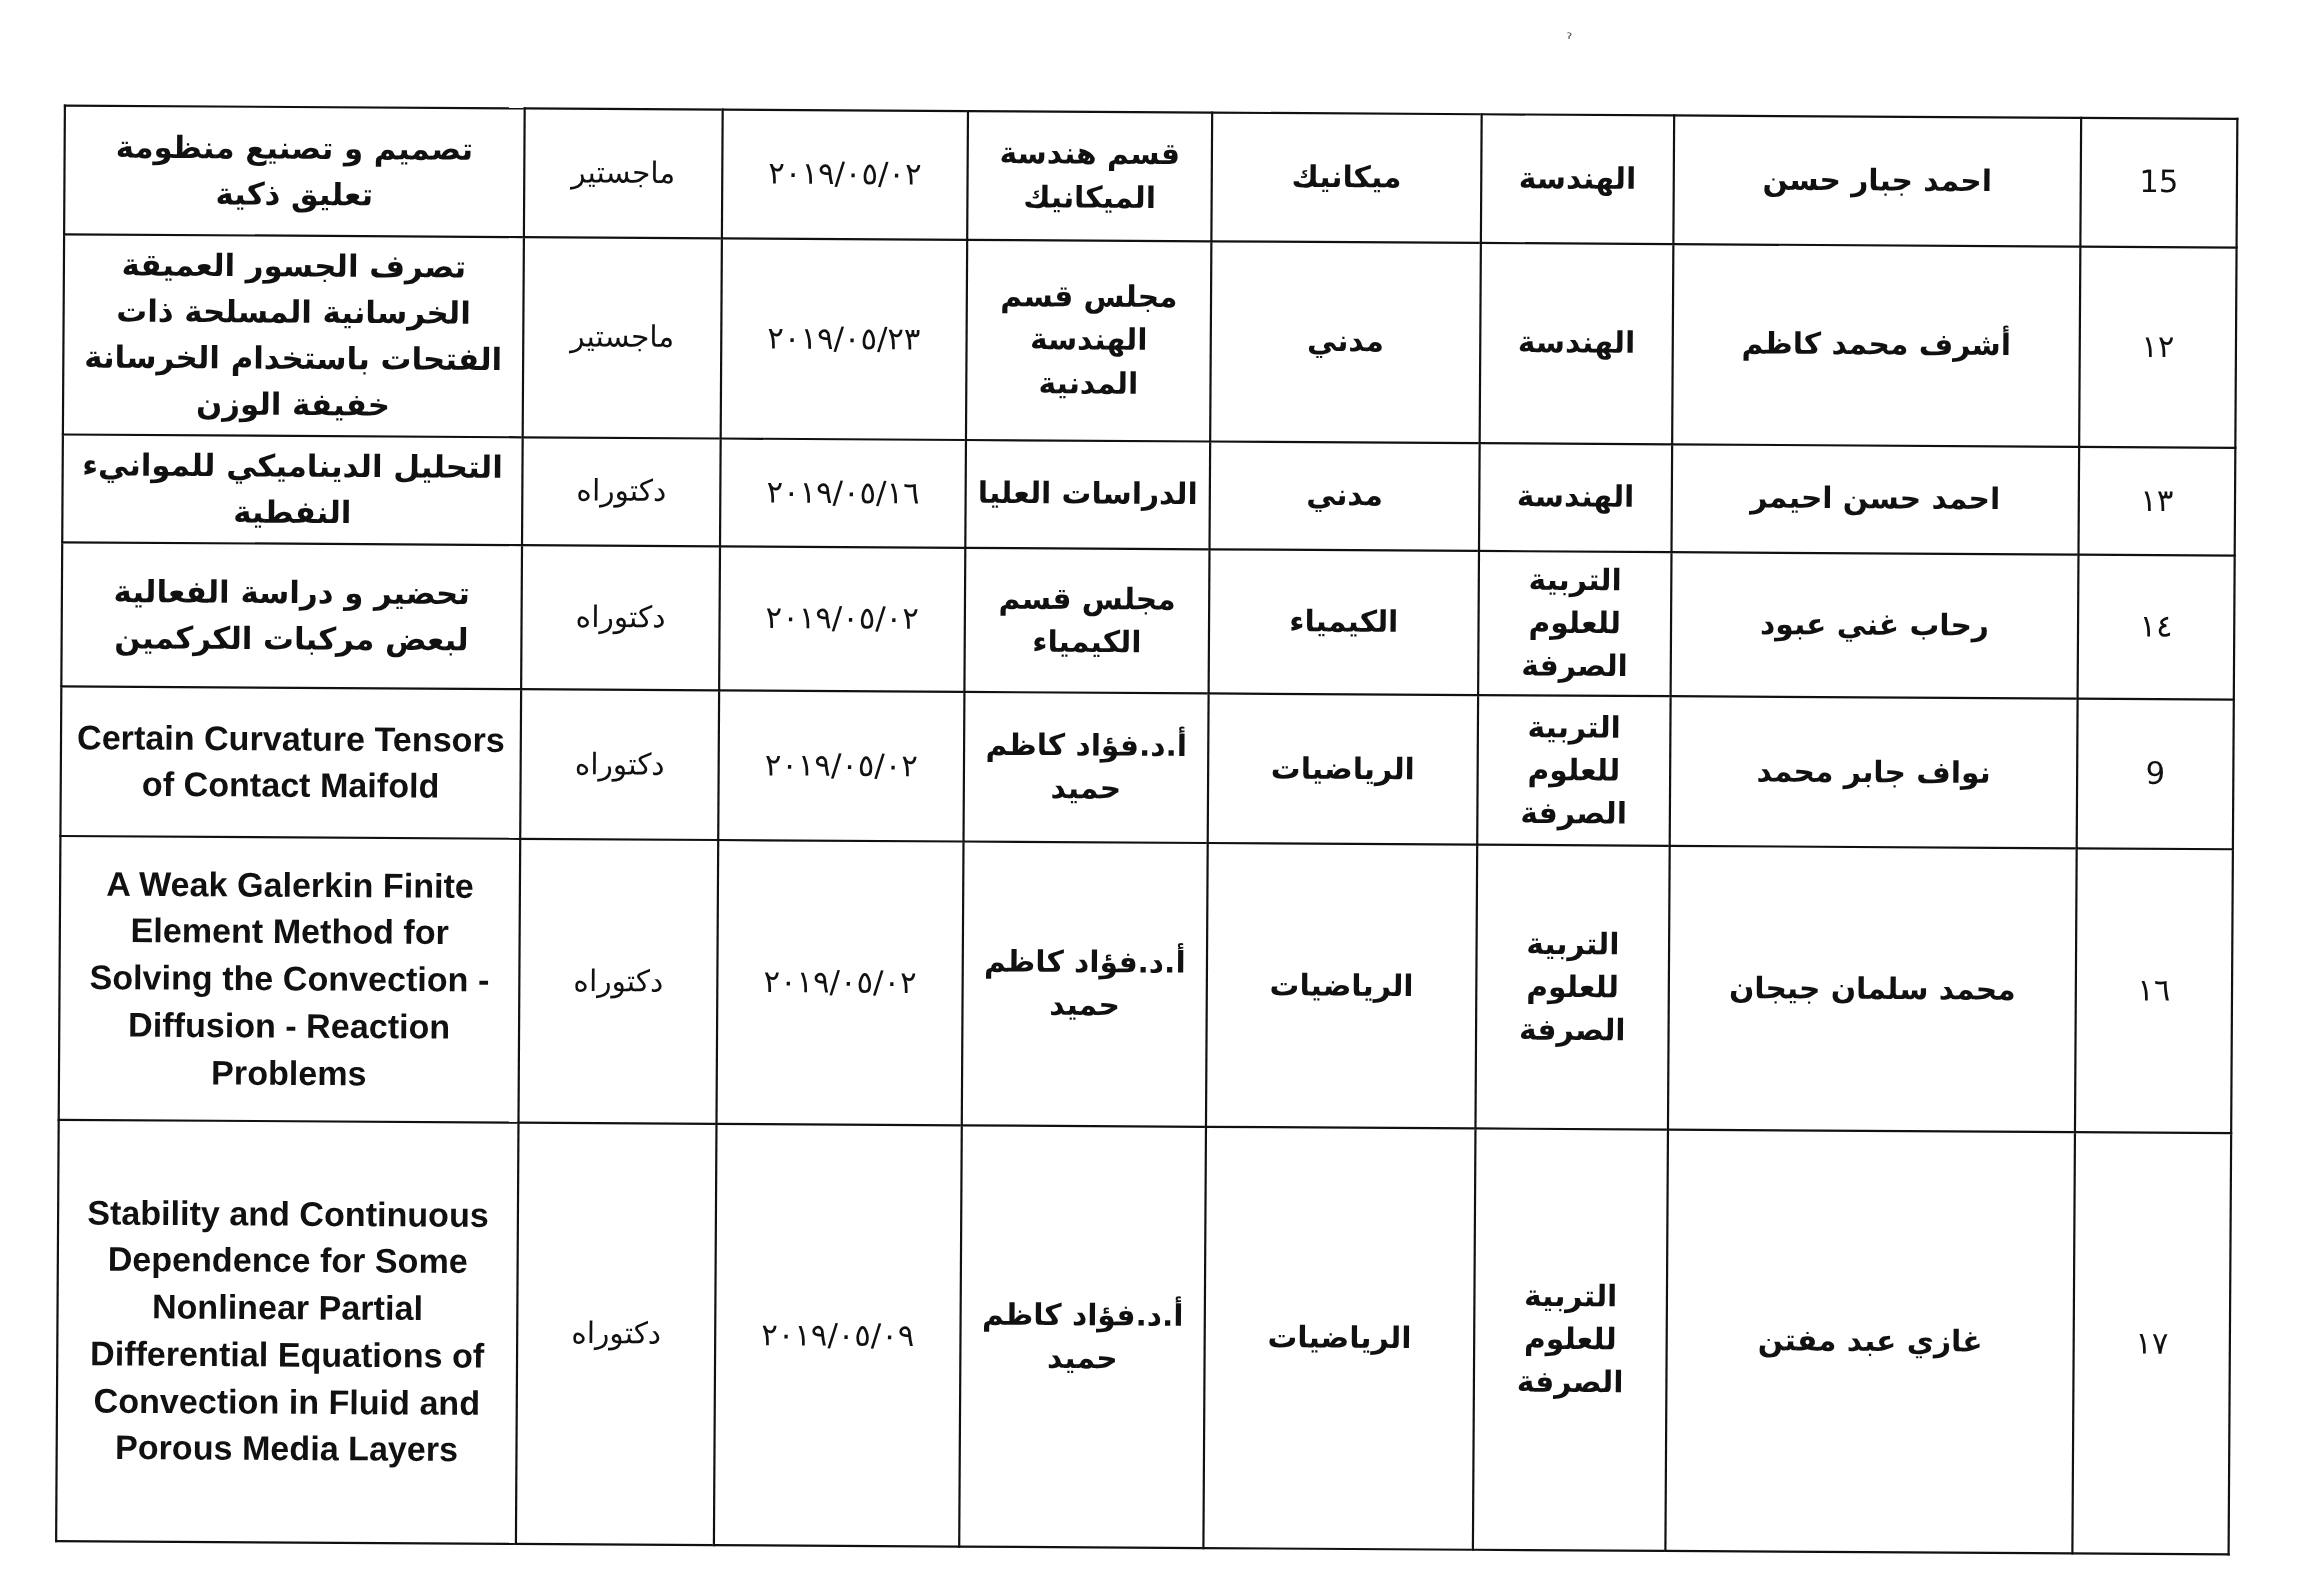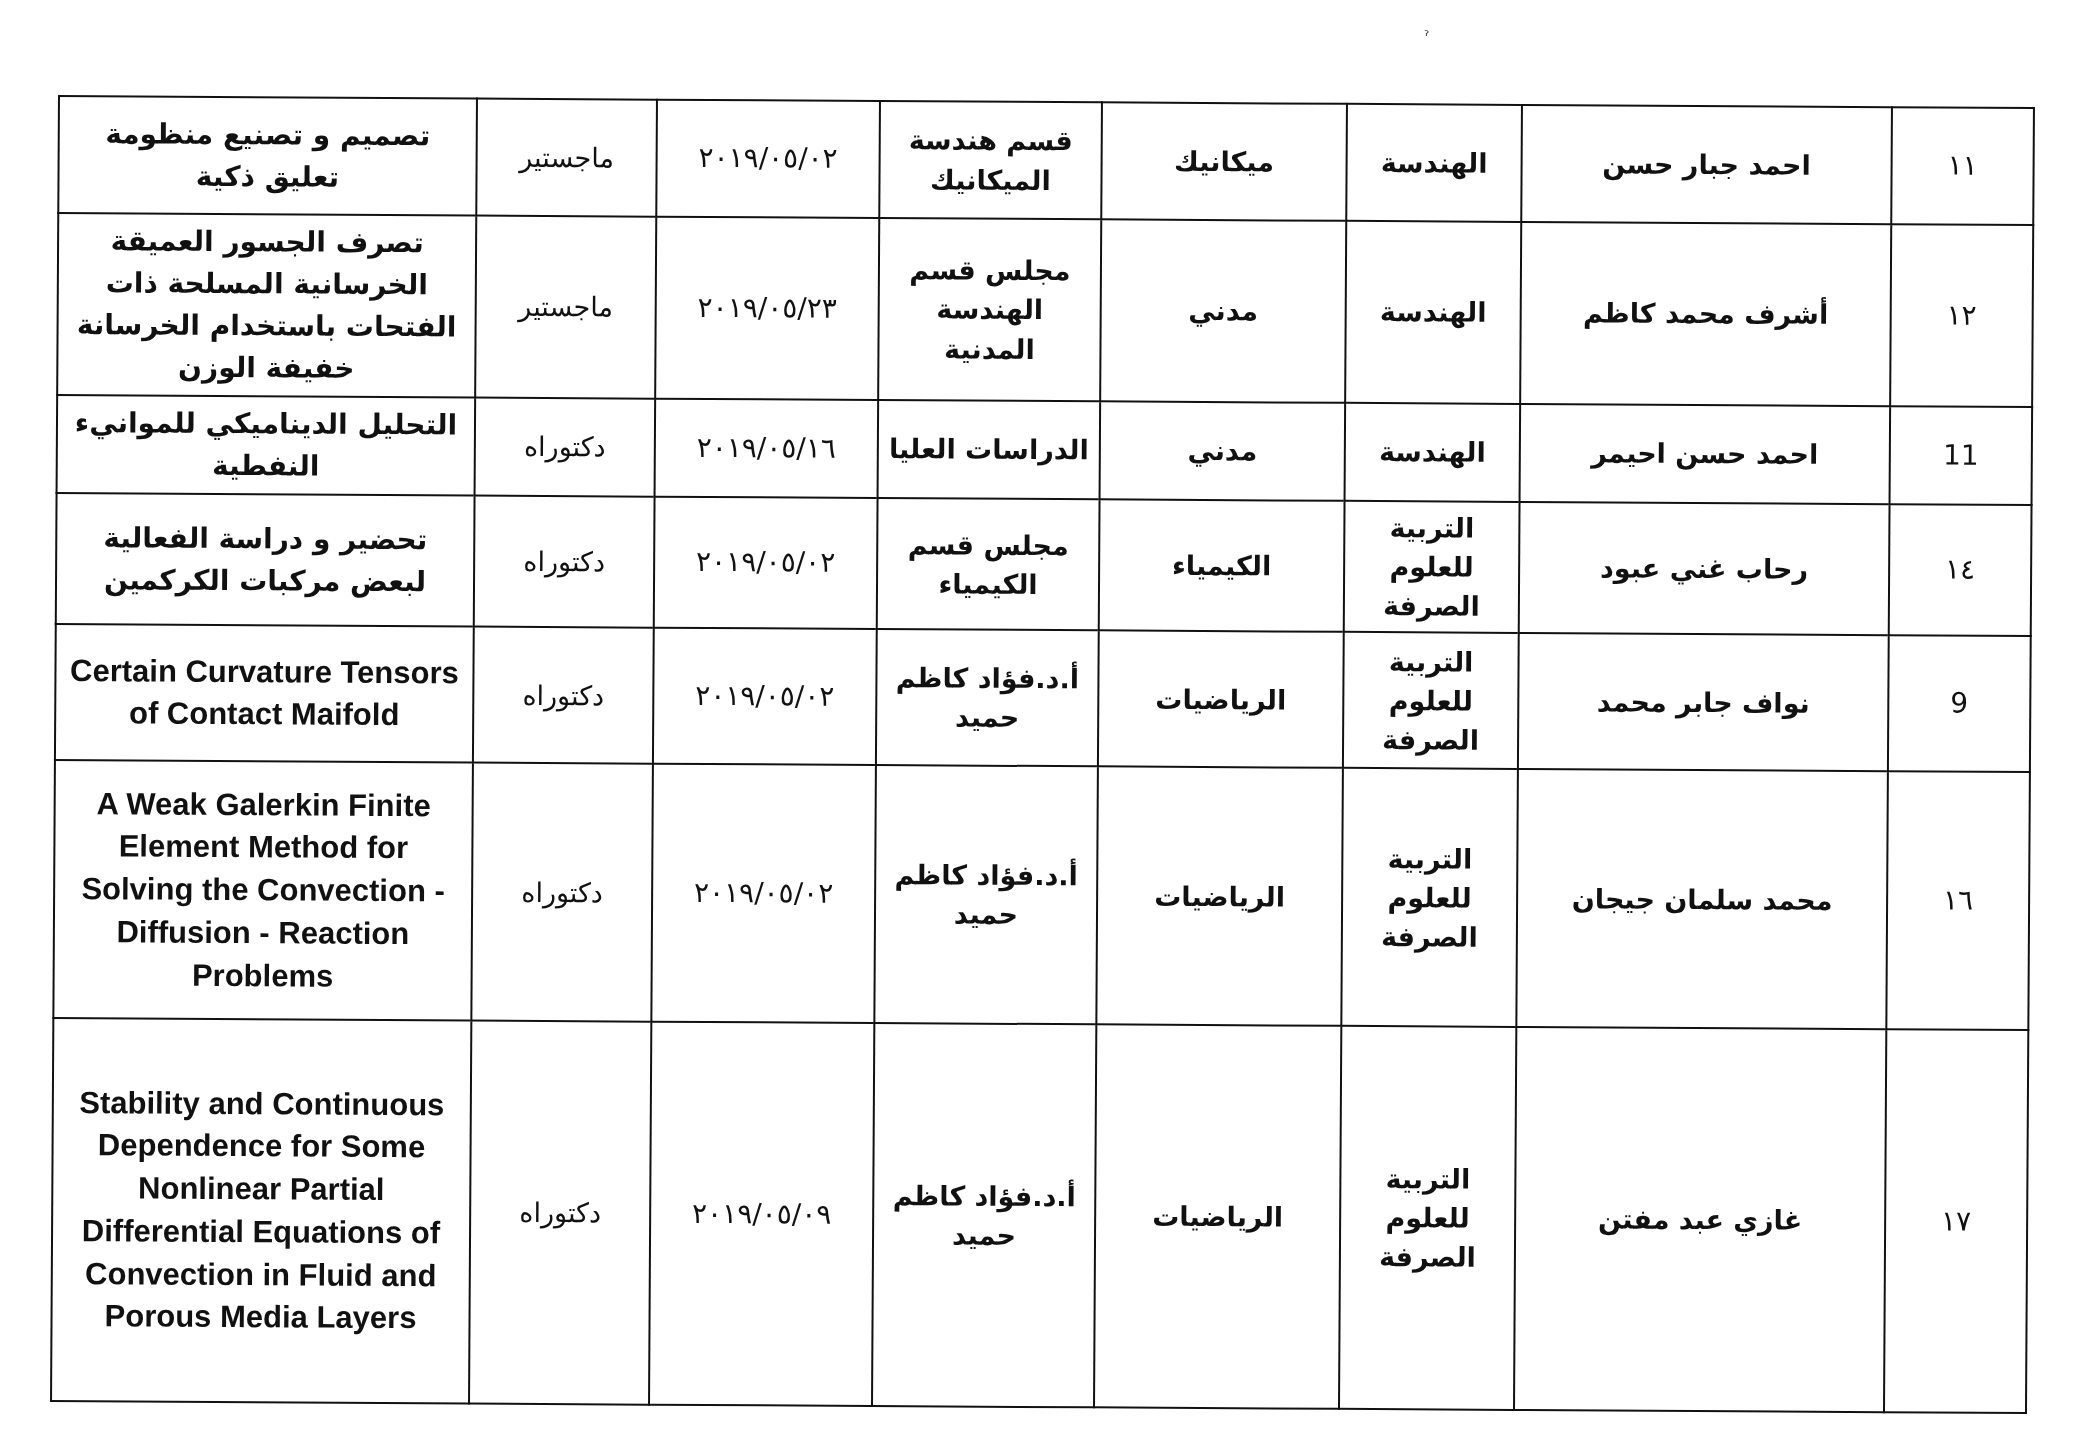--- a/index.html
+++ b/index.html
@@ -74,41 +74,41 @@
     <col style="width:370px">
     <col style="width:175px">
     <col style="width:245px">
     <col style="width:222px">
     <col style="width:223px">
     <col style="width:180px">
     <col style="width:418px">
   </colgroup>
   <tbody>
     <tr style="height:117px">
-      <td class="num-cell">١١</td>
+      <td class="num-cell">15</td>
       <td>احمد جبار حسن</td>
       <td>الهندسة</td>
       <td>ميكانيك</td>
       <td>قسم هندسة الميكانيك</td>
       <td class="date-cell">٢٠١٩/٠٥/٠٢</td>
       <td class="degree-cell">ماجستير</td>
       <td class="title-cell">تصميم و تصنيع منظومة تعليق ذكية</td>
     </tr>
     <tr style="height:138px">
       <td class="num-cell">١٢</td>
       <td>أشرف محمد كاظم</td>
       <td>الهندسة</td>
       <td>مدني</td>
       <td>مجلس قسم الهندسة المدنية</td>
       <td class="date-cell">٢٠١٩/٠٥/٢٣</td>
       <td class="degree-cell">ماجستير</td>
       <td class="title-cell">تصرف الجسور العميقة الخرسانية المسلحة ذات الفتحات باستخدام الخرسانة خفيفة الوزن</td>
     </tr>
     <tr style="height:83px">
-      <td class="num-cell">11</td>
+      <td class="num-cell">١٣</td>
       <td>احمد حسن احيمر</td>
       <td>الهندسة</td>
       <td>مدني</td>
       <td>الدراسات العليا</td>
       <td class="date-cell">٢٠١٩/٠٥/١٦</td>
       <td class="degree-cell">دكتوراه</td>
       <td class="title-cell">التحليل الديناميكي للموانيء النفطية</td>
     </tr>
     <tr style="height:122px">
       <td class="num-cell">١٤</td>

